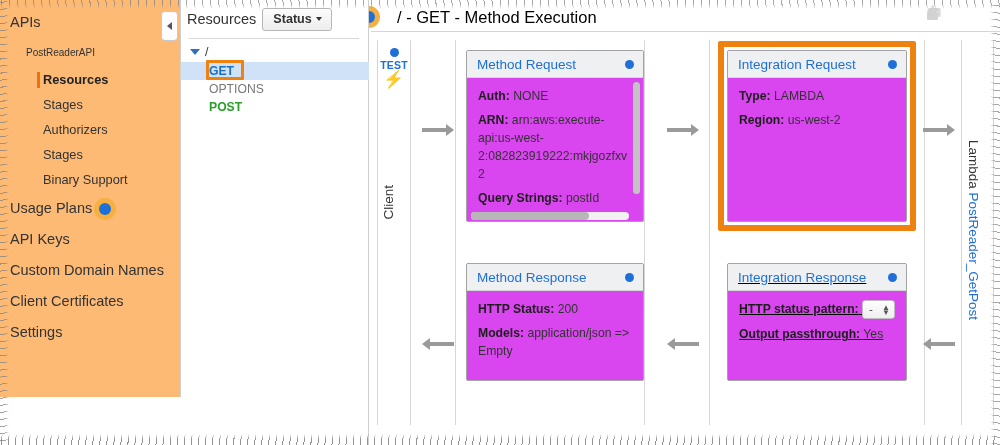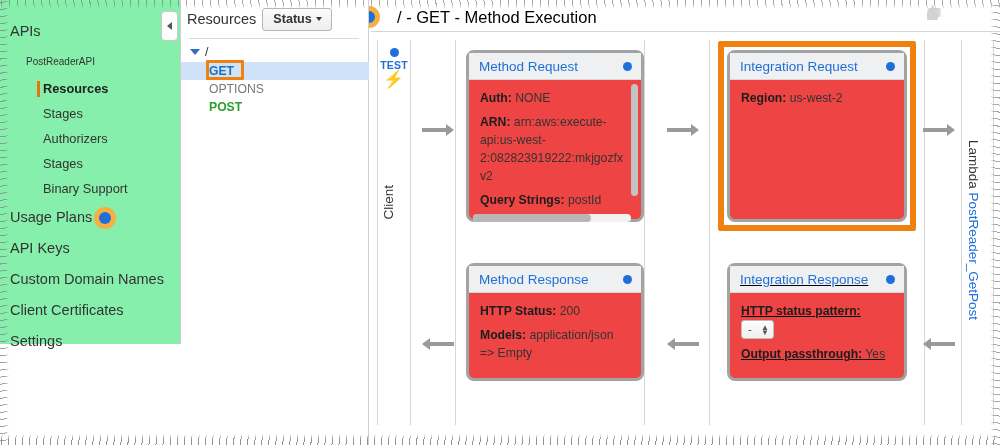--- a/index.html
+++ b/index.html
@@ -79,24 +79,24 @@
         rgba(150,150,150,0) 3px,
         rgba(150,150,150,0) 7px);
     -webkit-mask-image: linear-gradient(to left, #000 0 5px, transparent 10px);
             mask-image: linear-gradient(to left, #000 0 5px, transparent 10px);
   }
 
   
   #left-nav {
     position: absolute;
     left: 0; top: 0;
-    width: 181px; height: 344px;
-    background: #86efac;
+    width: 181px; height: 397px;
+    background: #fdba74;
     border-right: 1px solid #cfcfcf;
-    padding-top: 16px;
+    padding-top: 7px;
     z-index: 10;
   }
   .nav-row {
     font-size: 14.5px;
     color: #333333;
     line-height: 1;
     padding: 0 0 0 11px;
     height: 31px;
     display: flex;
     align-items: center;
@@ -342,23 +342,23 @@
   #bolt {
     color: #1f6fd9;
     font-size: 17px;
     line-height: 13px;
     font-weight: bold;
   }
 
   
   .card {
     position: absolute;
-    background: #ef4444;
-    border: 3px solid #a3a3a3;
-    border-radius: 8px;
+    background: #d946ef;
+    border: 1px solid #a3a3a3;
+    border-radius: 2px;
   }
   .card-head {
     height: 27px;
     background: #eef0f1;
     border-bottom: 1px solid #d5d7d8;
     display: flex;
     align-items: center;
     justify-content: space-between;
     padding: 0 9px 0 10px;
   }
@@ -649,20 +649,24 @@
       </div>
     </div>
 
     <div class="card" id="card-integration-request">
       <div class="card-head">
         <span class="card-title">Integration Request</span>
         <span class="head-dot"></span>
       </div>
       <div class="card-body">
         <div class="kv">
+          <b>Type:</b>
+          <span>LAMBDA</span>
+        </div>
+        <div class="kv">
           <b>Region:</b>
           <span>us-west-2</span>
         </div>
       </div>
     </div>
     <div id="ir-highlight"></div>
 
     <div class="card" id="card-method-response">
       <div class="card-head">
         <span class="card-title">Method Response</span>

